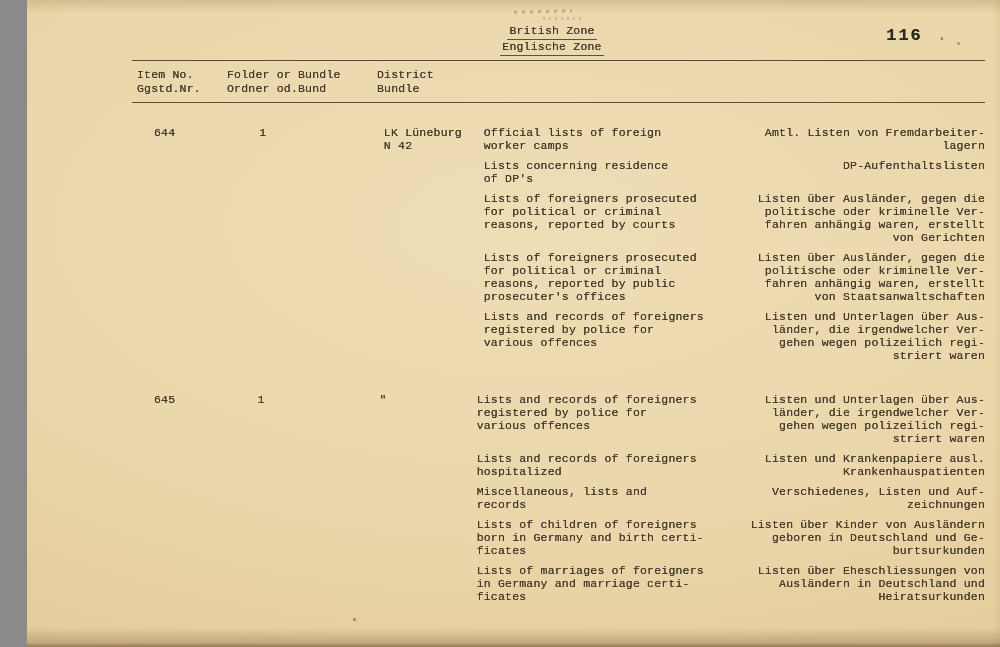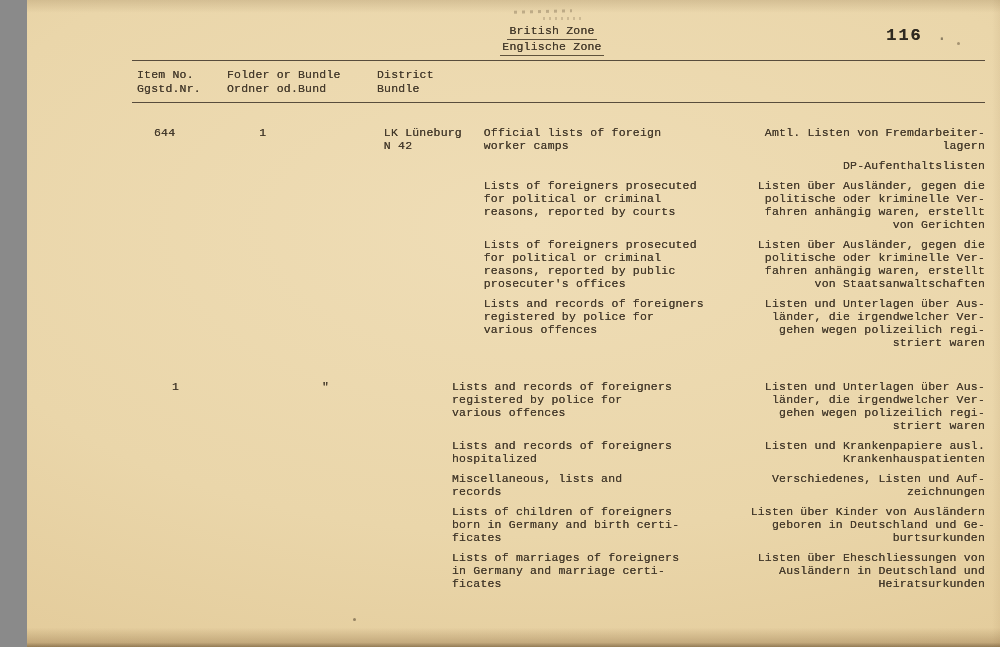--- a/index.html
+++ b/index.html
@@ -127,20 +127,22 @@
         <div class="c c-district">LK Lüneburg
 N 42</div>
         <div class="c-entries">
           <div class="entry">
             <div class="e-subject">Official lists of foreign
 worker camps</div>
             <div class="e-betreff">Amtl. Listen von Fremdarbeiter-
 lagern</div>
           </div>
           <div class="entry">
+            <div class="e-subject">Lists concerning residence
+of DP's</div>
             <div class="e-betreff">DP-Aufenthaltslisten</div>
           </div>
           <div class="entry">
             <div class="e-subject">Lists of foreigners prosecuted
 for political or criminal
 reasons, reported by courts</div>
             <div class="e-betreff">Listen über Ausländer, gegen die
 politische oder kriminelle Ver-
 fahren anhängig waren, erstellt
 von Gerichten</div>
@@ -161,20 +163,21 @@
 various offences</div>
             <div class="e-betreff">Listen und Unterlagen über Aus-
 länder, die irgendwelcher Ver-
 gehen wegen polizeilich regi-
 striert waren</div>
           </div>
         </div>
       </div>
 
       <div class="group">
+        <div class="c c-item">645</div>
         <div class="c c-folder">1</div>
         <div class="c c-district">"</div>
         <div class="c-entries">
           <div class="entry">
             <div class="e-subject">Lists and records of foreigners
 registered by police for
 various offences</div>
             <div class="e-betreff">Listen und Unterlagen über Aus-
 länder, die irgendwelcher Ver-
 gehen wegen polizeilich regi-

